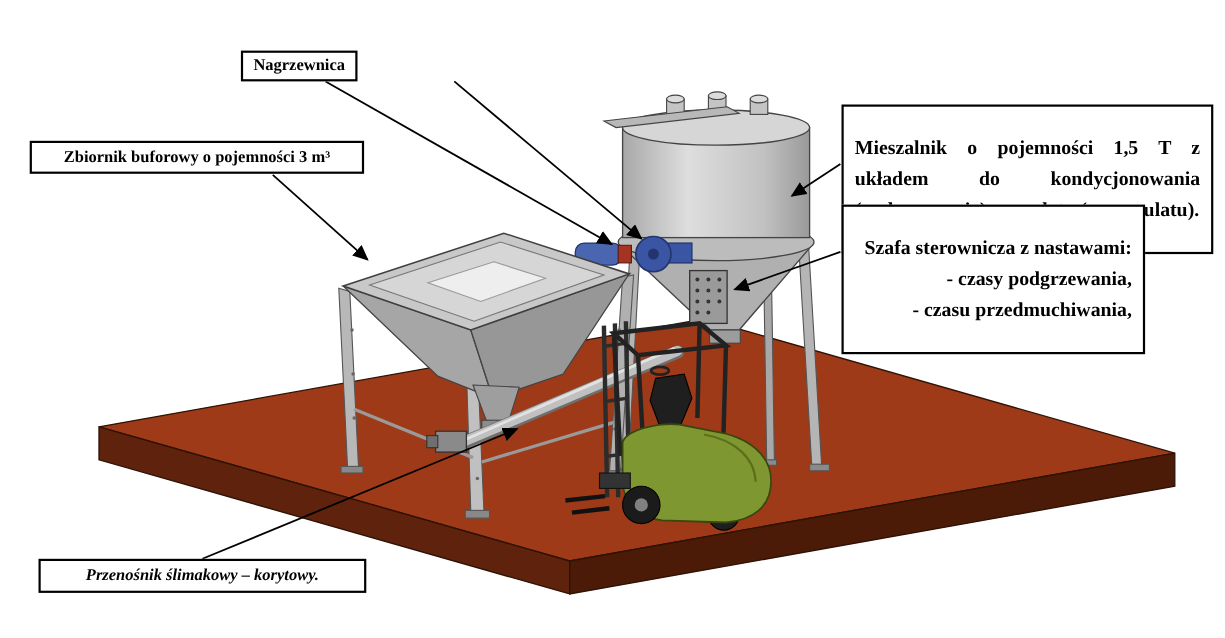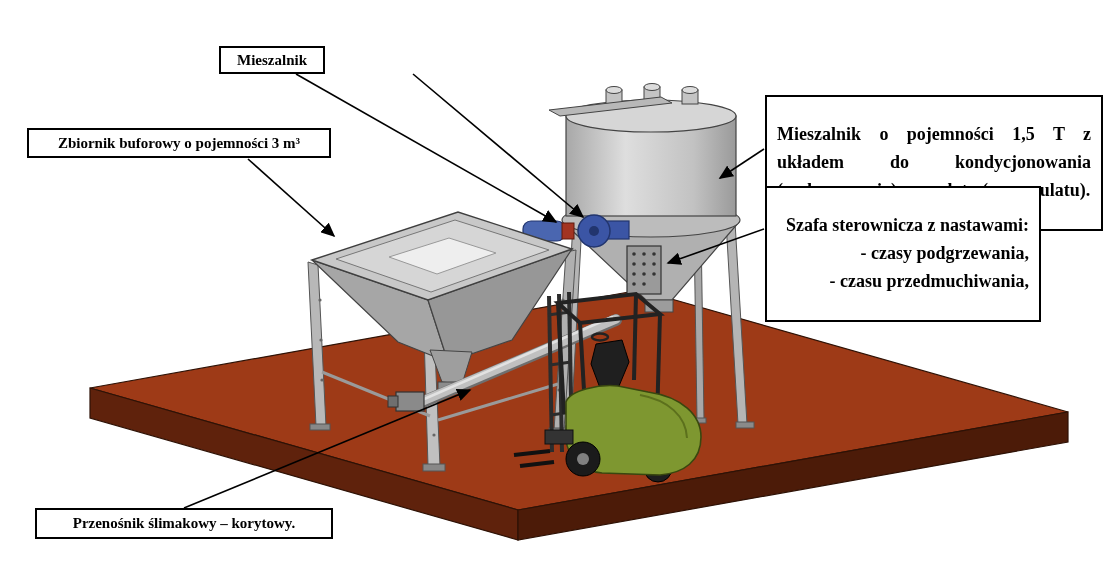--- a/index.html
+++ b/index.html
@@ -173,35 +173,35 @@
       <line x1="296" y1="74" x2="556" y2="222" marker-end="url(#ah)"></line>
       <line x1="413" y1="74" x2="583" y2="217" marker-end="url(#ah)"></line>
       <line x1="248" y1="159" x2="334" y2="236" marker-end="url(#ah)"></line>
       <line x1="764" y1="149" x2="720" y2="178" marker-end="url(#ah)"></line>
       <line x1="764" y1="229" x2="668" y2="263" marker-end="url(#ah)"></line>
       <line x1="184" y1="508" x2="470" y2="390" marker-end="url(#ah)"></line>
     </g>
   </svg>
 
   <div class="callout" style="left:219px;top:46px;width:106px;height:28px;">
-    <span>Mieszalnik</span>
+    <span>Nagrzewnica</span>
   </div>
 
 
   <div class="callout" style="left:27px;top:128px;width:304px;height:30px;text-align:right;">
     <span>Zbiornik buforowy o pojemności 3 m³</span>
   </div>
 
   <div class="callout block" style="left:765px;top:95px;width:338px;">
     <div class="just">Mieszalnik o pojemności 1,5 T z układem do kondycjonowania (podgrzewania) granulatu (regranulatu).</div>
   </div>
 
   <div class="callout block" style="left:765px;top:186px;width:276px;">
     <div class="line">Szafa sterownicza z nastawami:</div>
     <div class="line">- czasy podgrzewania,</div>
     <div class="line">- czasu przedmuchiwania,</div>
   </div>
 
-  <div class="callout" style="left:35px;top:508px;width:298px;height:31px;">
+  <div class="callout" style="left:35px;top:508px;width:298px;height:31px;font-style:italic;">
     <span>Przenośnik ślimakowy – korytowy.</span>
   </div>
 
 </div>
 
 </body></html>

